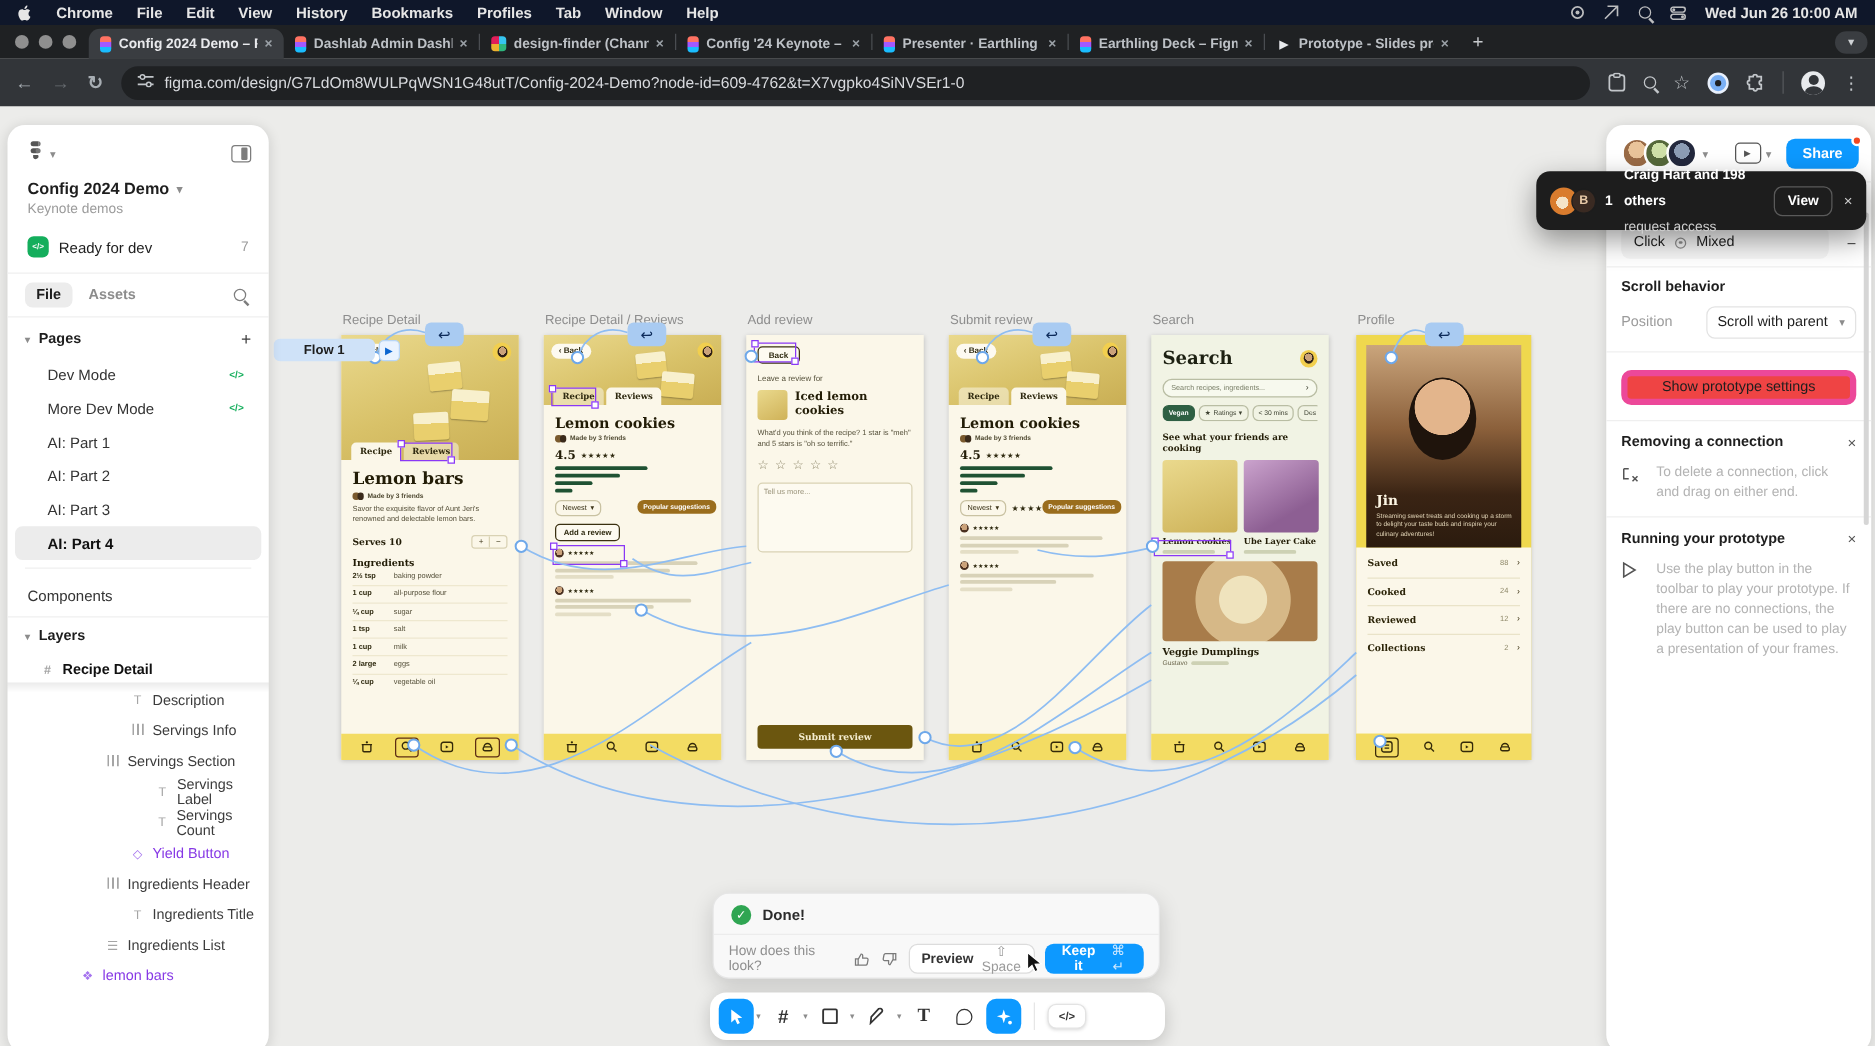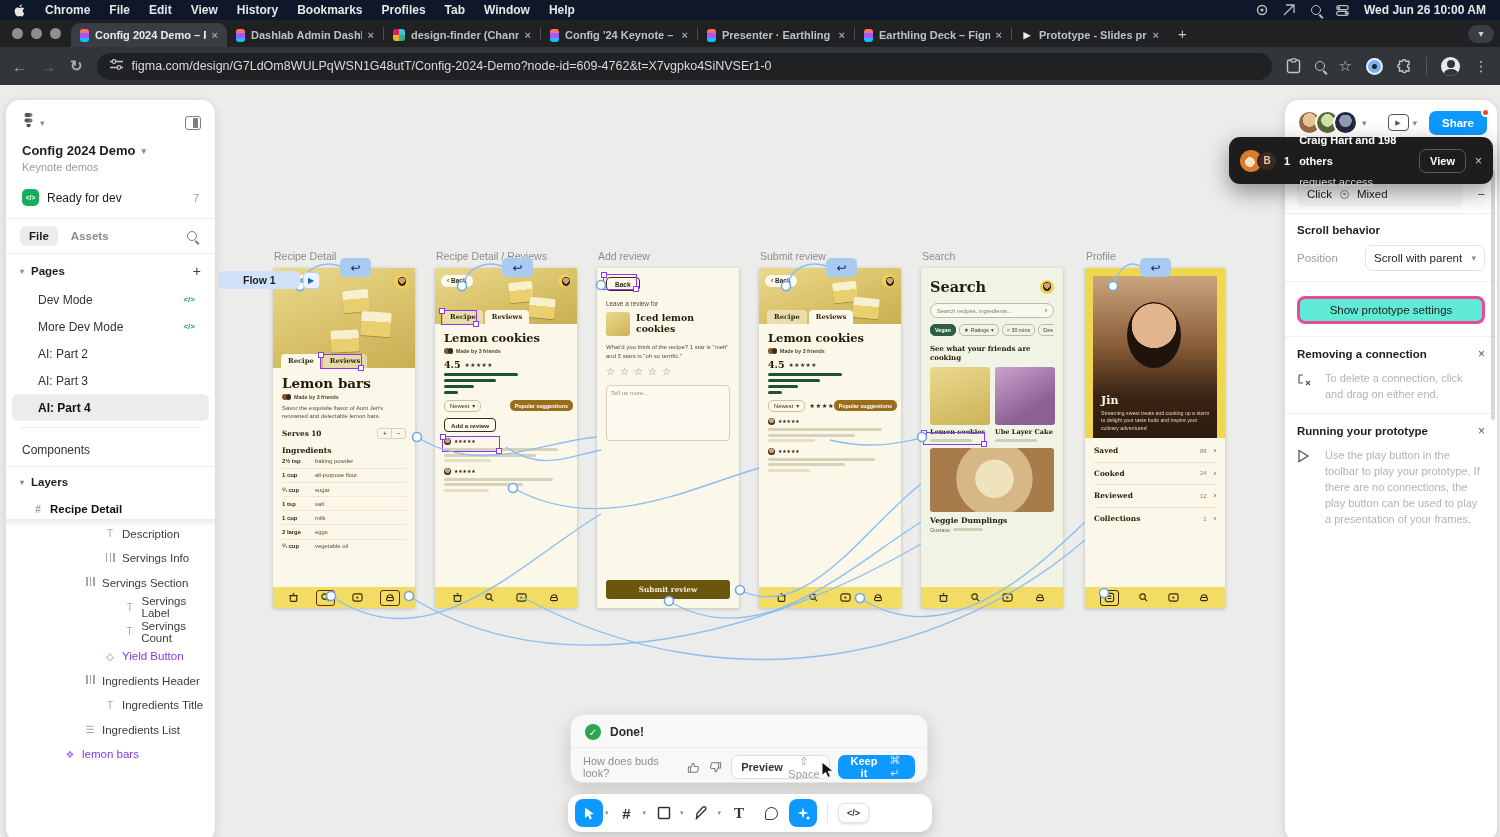--- a/index.html
+++ b/index.html
@@ -94,21 +94,21 @@
 .rp-title .rtx{margin-left:auto;color:#555;display:flex;gap:12px;align-items:center;font-weight:400}
 .seg{margin-top:10px;display:flex;align-items:center}
 .segpill{flex:1;display:flex;align-items:center;background:#f5f5f5;border-radius:7px;height:26px;padding:0 10px;gap:8px;font-size:11.5px;color:#1e1e1e}
 .segdot{width:9px;height:9px;border:1.2px solid #8c8c8c;border-radius:50%;position:relative}
 .segdot::after{content:"";position:absolute;inset:2.2px;border-radius:50%;background:#8c8c8c}
 .seg .minus{margin-left:14px;color:#555;font-size:13px}
 .posrow{display:flex;align-items:center;margin-top:9px;gap:16px}
 .poslabel{color:#9b9b9b;width:52px}
 .posselect{flex:1;display:flex;align-items:center;background:#fff;border:1px solid #e3e3e3;border-radius:7px;height:26px;padding:0 8px;font-size:11.5px}
 .posselect .chev{margin-left:auto}
-.bigbtn{margin:4px 0 2px;width:100%;border:3px solid #ec4899;background:#5eead4;border-radius:8px;height:28px;font-size:11.5px;color:#1e1e1e;font-family:inherit}
+.bigbtn{margin:4px 0 2px;width:100%;border:5px solid #ec4899;background:#ef4444;border-radius:8px;height:28px;font-size:11.5px;color:#1e1e1e;font-family:inherit}
 .helpbody{display:flex;gap:10px;margin-top:10px;color:#b3b3b3;font-size:11px;line-height:1.45;padding-right:4px}
 .helpic{flex:0 0 18px;color:#555;font-size:12px;padding-top:1px}
 .rp-title .xclose{margin-left:auto;color:#555;font-size:12px;font-weight:400}
 .rscroll{position:absolute;right:2px;top:70px;width:4px;height:250px;border-radius:2px;background:#d6d6d6}
 
 
 .notif{position:absolute;left:1229px;top:137px;width:264px;height:47px;background:#1d1d1d;border-radius:11px;box-shadow:0 8px 22px rgba(0,0,0,.4);display:flex;align-items:center;gap:7px;padding:0 11px;color:#fff;z-index:40}
 .nav1{width:22px;height:22px;border-radius:50%;background:radial-gradient(circle at 45% 55%,#f5e4c8 0 28%,#d97c2e 29%);flex:0 0 auto}
 .nav2{width:20px;height:20px;border-radius:50%;background:#3a2a22;color:#e8c9a8;font-size:10px;font-weight:700;display:flex;align-items:center;justify-content:center;margin-left:-12px;border:1.5px solid #1d1d1d;flex:0 0 auto}
 .ncount{font-size:11px;font-weight:700;margin-right:2px}
@@ -870,20 +870,23 @@
     </div>
     <div class="prow">
         <span>Dev Mode</span>
         <span class="devic">&lt;/&gt;</span>
       </div>
     <div class="prow">
         <span>More Dev Mode</span>
         <span class="devic">&lt;/&gt;</span>
       </div>
     <div class="prow">
+        <span>AI: Part 1</span>
+      </div>
+    <div class="prow">
         <span>AI: Part 2</span>
       </div>
     <div class="prow">
         <span>AI: Part 3</span>
       </div>
     <div class="prow sel">
         <span>AI: Part 4</span>
       </div>
     <div class="divline"></div>
     <div class="comp-row">Components</div>
@@ -1030,21 +1033,21 @@
     <button class="nview">View</button>
     <span class="nx">×</span>
   </div>
 
   <div class="donetoast">
     <div class="dt-top">
       <span class="dcheck">✓</span>
       <span class="dt-title">Done!</span>
     </div>
     <div class="dt-bottom">
-      <span class="dt-q">How does buds look?</span>
+      <span class="dt-q">How does this look?</span>
       <span class="thumb-ic">
           <svg width="13" height="13" viewBox="0 0 14 14">
             <path d="M1.5 6.5h2.3V12H1.5zM3.8 7l2.6-4.6a1.2 1.2 0 0 1 1.3 1.2V6h3.4a1.2 1.2 0 0 1 1.2 1.4l-.7 3.6A1.4 1.4 0 0 1 10.2 12H3.8z" fill="none" stroke="#7a7a7a" stroke-width="1.1"></path>
           </svg>
         </span>
       <span class="thumb-ic">
           <svg width="13" height="13" viewBox="0 0 14 14" style="transform:rotate(180deg)">
             <path d="M1.5 6.5h2.3V12H1.5zM3.8 7l2.6-4.6a1.2 1.2 0 0 1 1.3 1.2V6h3.4a1.2 1.2 0 0 1 1.2 1.4l-.7 3.6A1.4 1.4 0 0 1 10.2 12H3.8z" fill="none" stroke="#7a7a7a" stroke-width="1.1"></path>
           </svg>
         </span>

